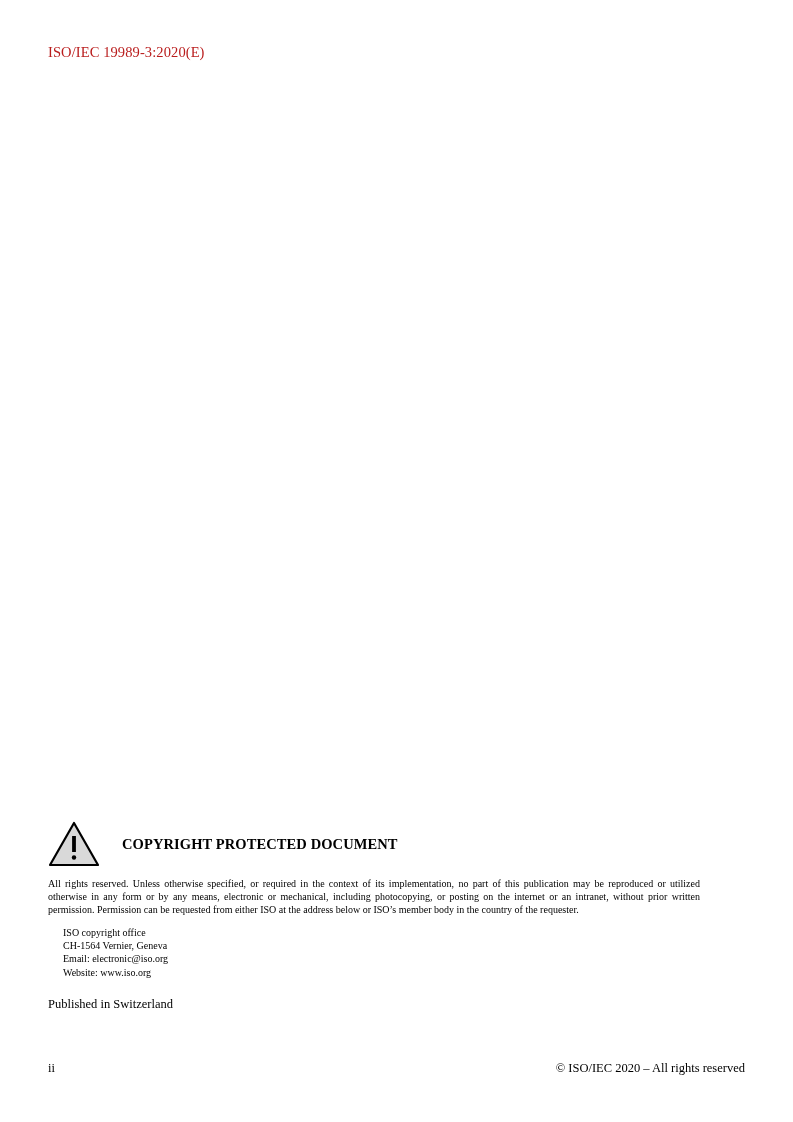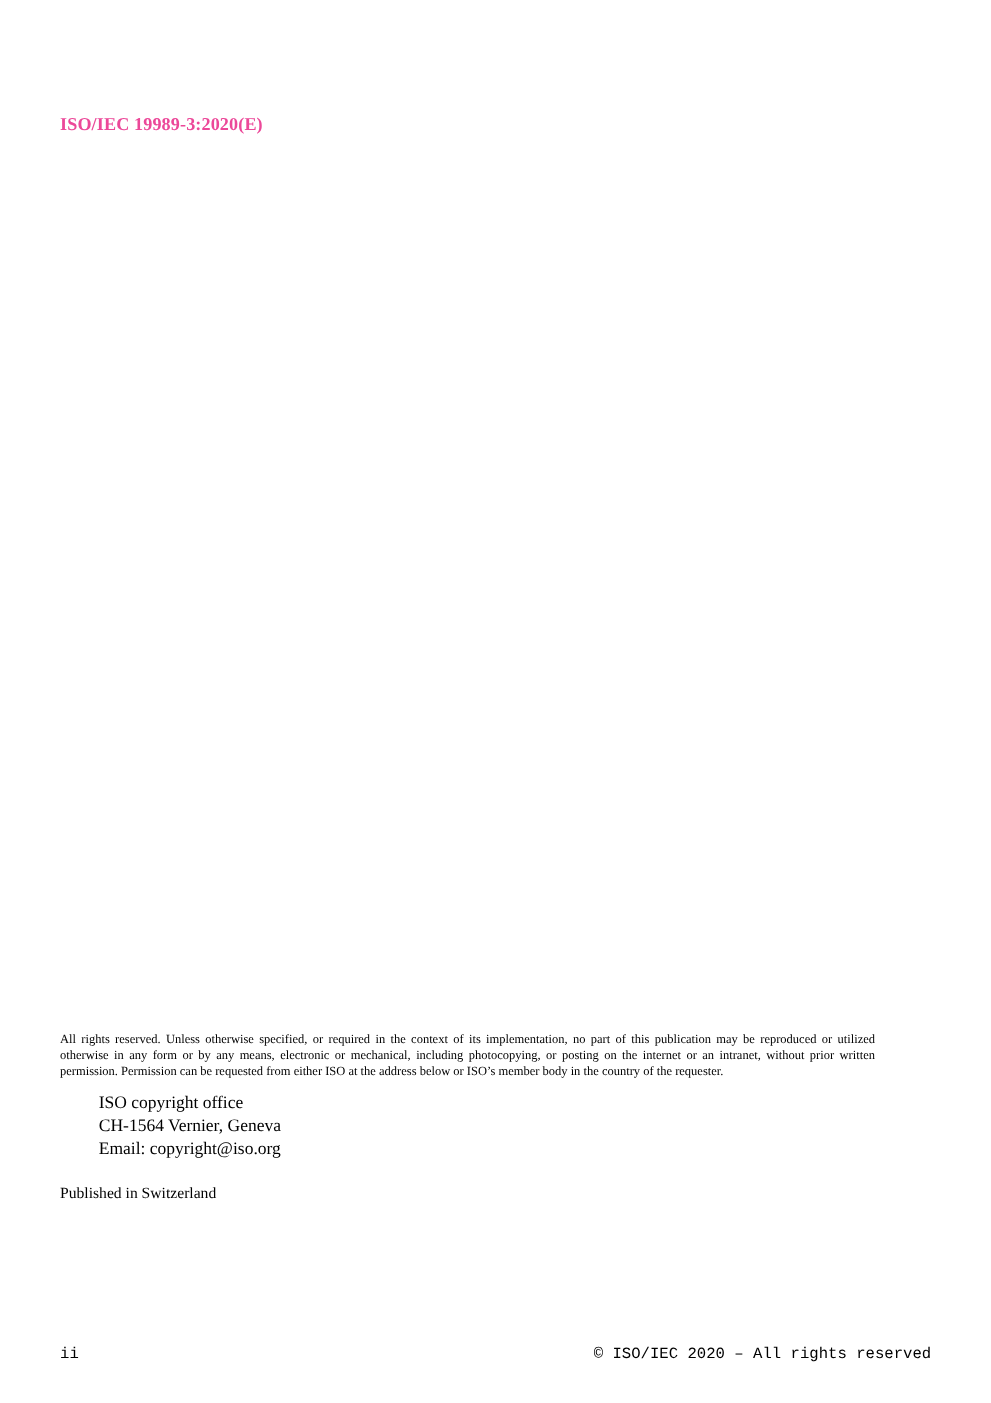--- a/index.html
+++ b/index.html
@@ -16,25 +16,24 @@
     width: 793px;
     height: 1122px;
     background: #ffffff;
     overflow: hidden;
   }
   .header-std-ref {
     position: absolute;
     top: 44px;
     left: 48px;
     font-family: "Liberation Serif", serif;
-    font-weight: bold;
+    font-weight: normal;
     font-size: 14.5px;
     letter-spacing: 0.1px;
-    color: #ec4899;
-    margin-top: 48px;
+    color: #b91c1c;
   }
 
   .copyright-block {
     position: absolute;
     left: 48px;
     top: 818px;
     width: 652px;
   }
 
   .cpd-row {
@@ -65,69 +64,77 @@
   .rights-text {
     margin-top: 7px;
     font-size: 10px;
     line-height: 1.31;
     text-align: justify;
     width: 652px;
   }
 
   .address-block {
     margin-top: 10px;
-    margin-left: 31px;
-    font-size: 14px;
+    margin-left: 15px;
+    font-size: 10px;
     line-height: 1.31;
   }
   .address-block div {
     white-space: pre;
   }
 
   .published-line {
     margin-top: 18px;
     font-size: 12.5px;
     line-height: 1.25;
   }
 
   .footer {
     position: absolute;
     left: 48px;
     right: 48px;
-    bottom: 32px;
+    bottom: 46px;
     display: flex;
     justify-content: space-between;
     align-items: baseline;
     font-size: 12.5px;
-    font-family: Liberation Mono, monospace;
   }
   .footer-page-number {
     font-size: 12.5px;
   }
   .footer-rights {
     font-size: 12.5px;
   }
 </style>
 </head>
 <body>
 
 <div class="page">
 
   <div class="header-std-ref">ISO/IEC 19989-3:2020(E)</div>
 
   <div class="copyright-block">
 
+    <div class="cpd-row">
+      <svg class="warning-icon" viewBox="0 0 52 46" aria-hidden="true">
+        <polygon points="26,2 50,44 2,44" fill="#d9d9d9" stroke="#000000" stroke-width="2.2" stroke-linejoin="round"></polygon>
+        <rect x="24.1" y="15" width="3.8" height="16" fill="#000000"></rect>
+        <circle cx="26" cy="36.5" r="2.2" fill="#000000"></circle>
+      </svg>
+      <div class="cpd-title">COPYRIGHT PROTECTED DOCUMENT</div>
+    </div>
 
 
     <div class="rights-text">All rights reserved. Unless otherwise specified, or required in the context of its implementation, no part of this publication may be reproduced or utilized otherwise in any form or by any means, electronic or mechanical, including photocopying, or posting on the internet or an intranet, without prior written permission. Permission can be requested from either ISO at the address below or ISO’s member body in the country of the requester.</div>
 
     <div class="address-block">
       <div>ISO copyright office</div>
       <div>CH-1564 Vernier, Geneva</div>
-      <div>Email: copyright@iso.org</div>
+      <div>Email: electronic@iso.org</div>
+      <div>Website: www.iso.org</div>
     </div>
 
     <div class="published-line">Published in Switzerland</div>
   </div>
 
   <div class="footer">
     <div class="footer-page-number">ii</div>
     <div class="footer-rights">© ISO/IEC 2020 – All rights reserved</div>
   </div>
 

